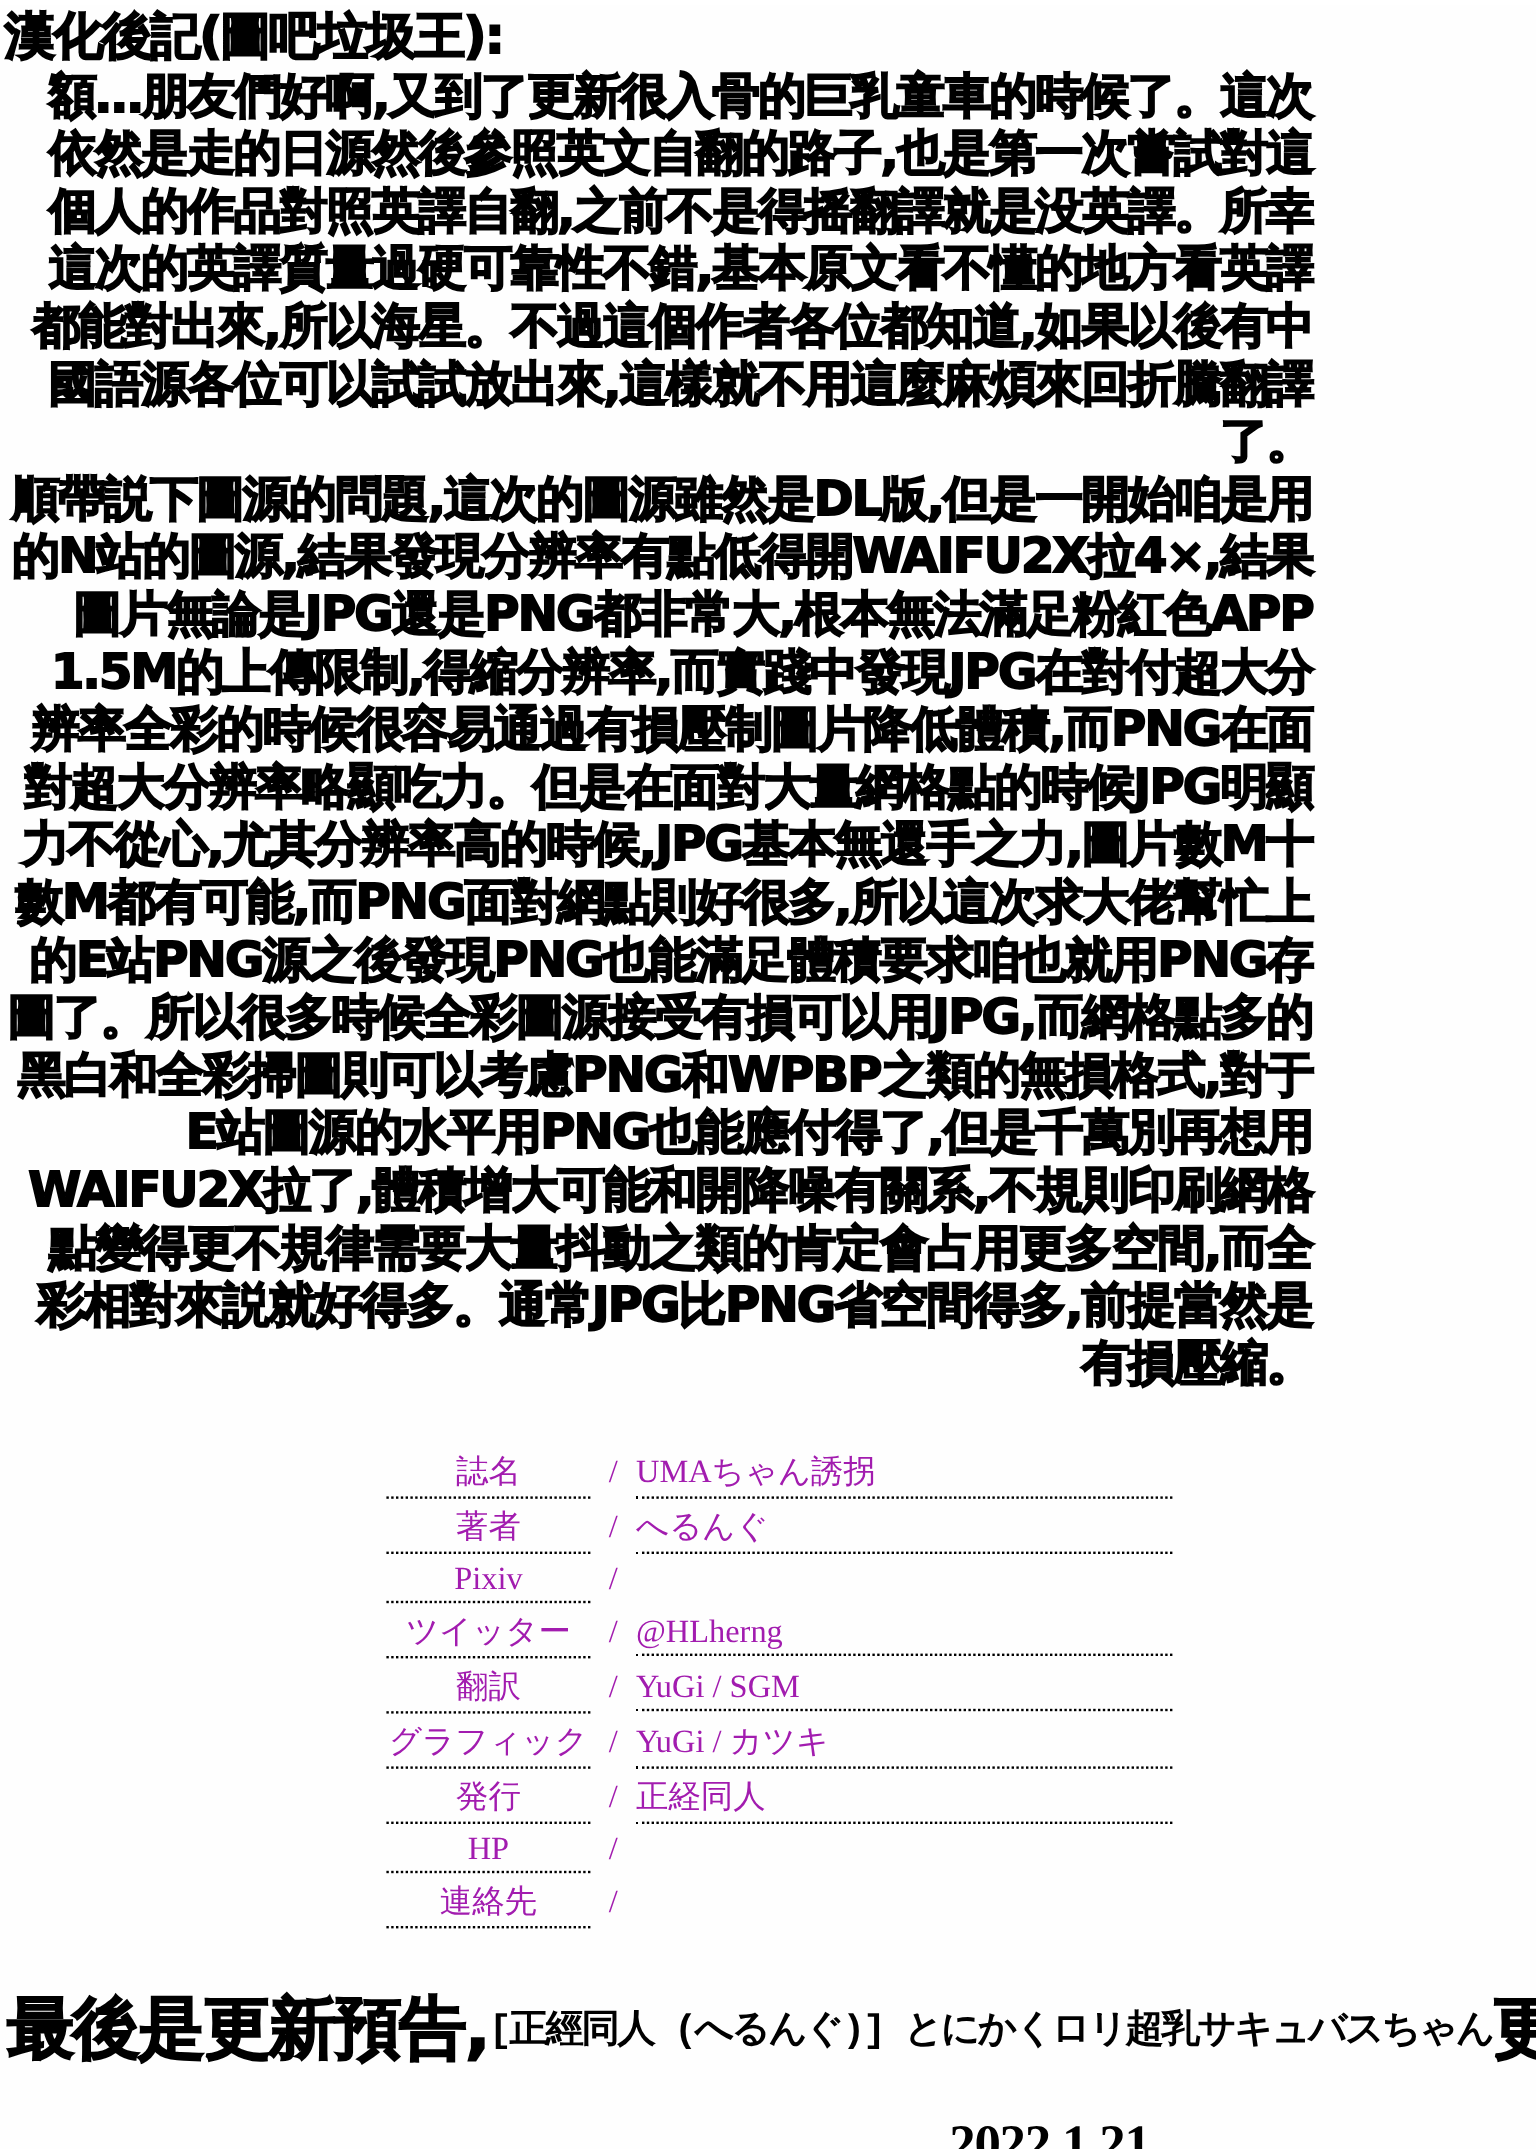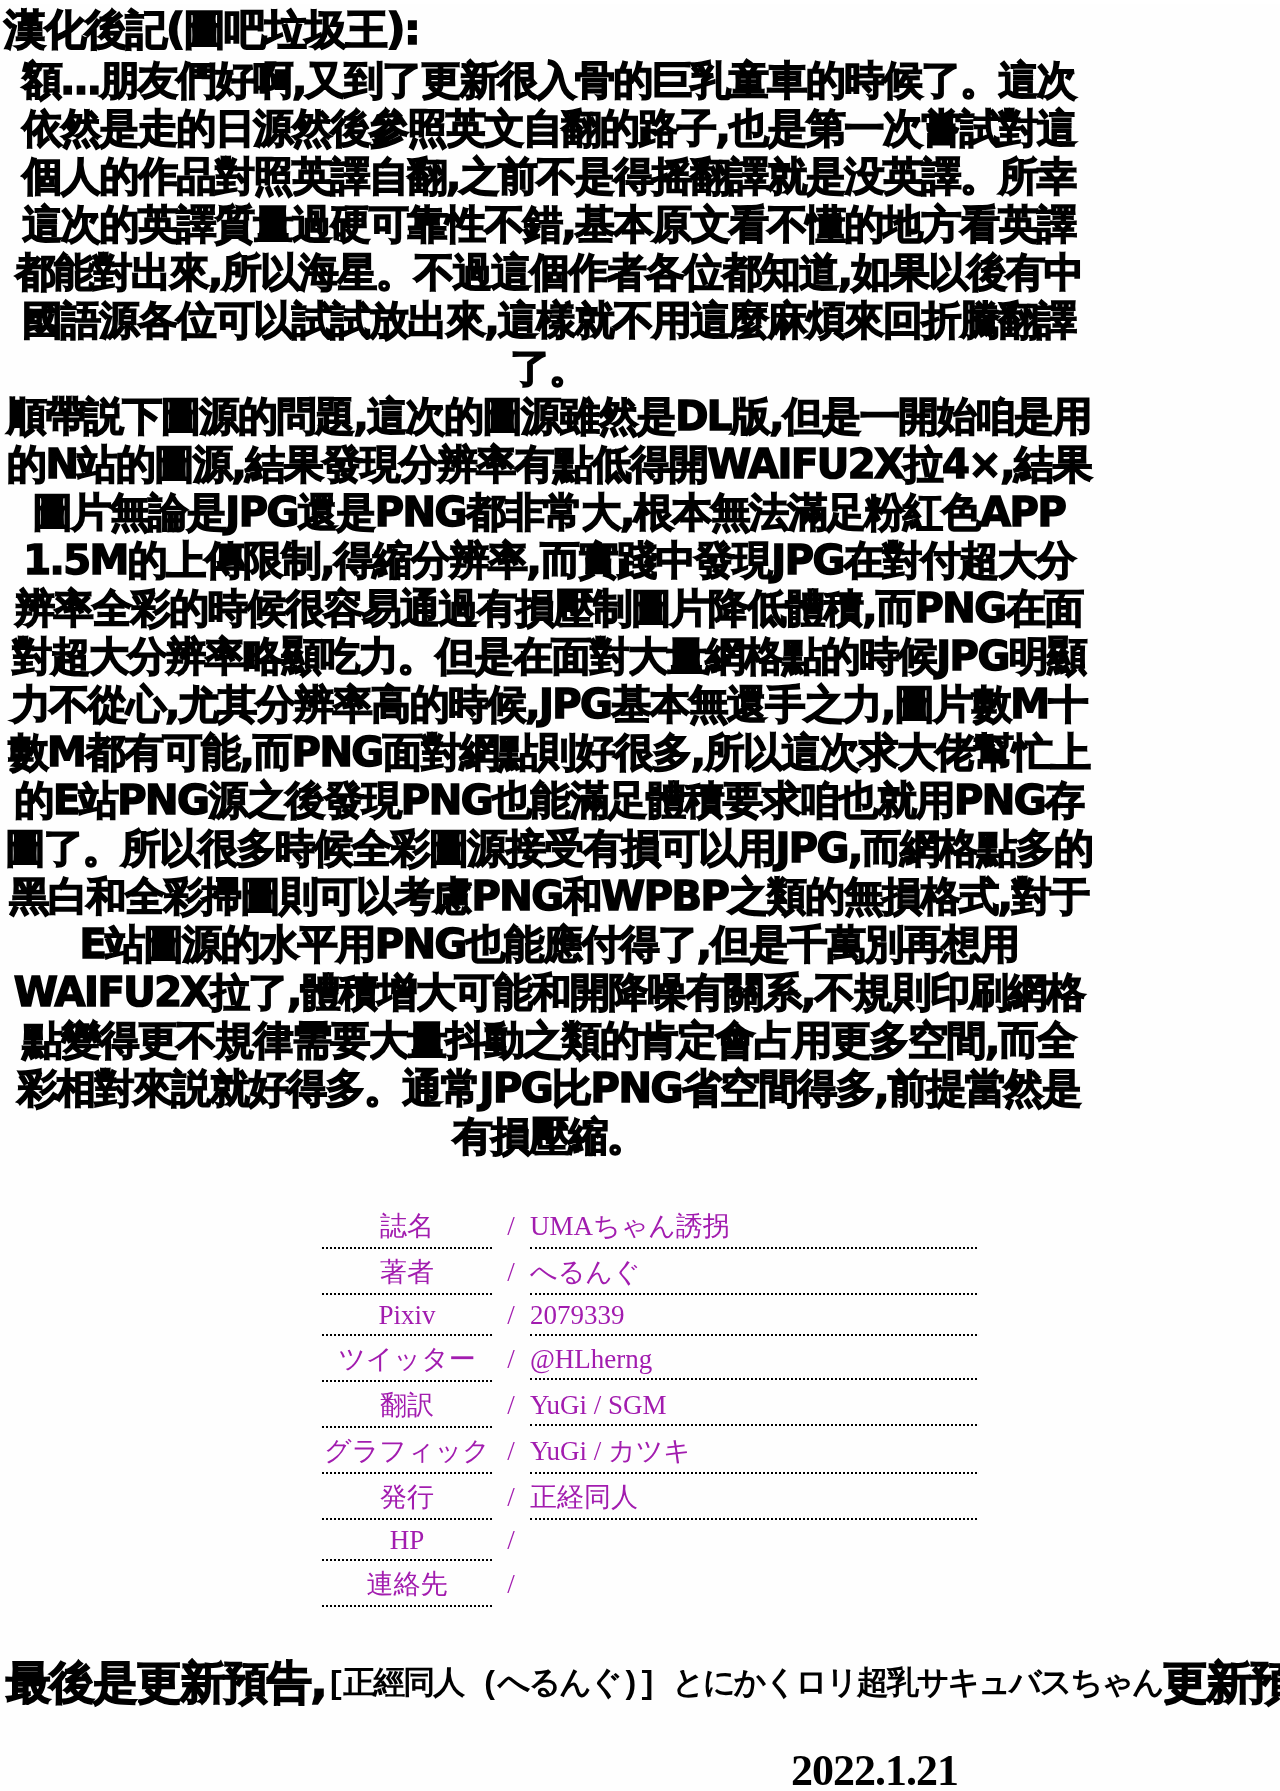--- a/index.html
+++ b/index.html
@@ -21,21 +21,21 @@
     letter-spacing:-1.5px;
   }
   .title{
     margin:4px 0 0 4px;
     font-size:42px;line-height:52px;
   }
   .body-text{
     margin:0 0 0 4px;
     width:1090px;
     font-size:40px;line-height:48px;
-    text-align:center;
+    text-align:right;
   }
   
   .credits{
     margin:48px 0 0 322px;
     width:655px;
     font-family:"Liberation Serif",serif;
     font-size:27px;
     color:#a21caf;
   }
   .credit-row{
@@ -57,21 +57,21 @@
   .credit-value{
     flex:1;
     white-space:nowrap;
   }
   
   .footer-line{
     margin:46px 0 0 6px;
     white-space:nowrap;
   }
   .footer-big{
-    font-size:45px;
+    font-size:56px;
     vertical-align:middle;
   }
   .footer-work{
     font-family:Liberation Mono, monospace;
     font-weight:700;
     font-size:32px;
     letter-spacing:-2px;
     vertical-align:middle;
   }
   .date-line{
@@ -104,21 +104,20 @@
 
       <div class="credit-row">
         <span class="cell credit-label">著者</span>
         <span class="credit-slash">/</span>
         <span class="cell credit-value">へるんぐ</span>
       </div>
 
       <div class="credit-row">
         <span class="cell credit-label">Pixiv</span>
         <span class="credit-slash">/</span>
-        <span class="cell credit-value">2079339</span>
       </div>
 
       <div class="credit-row">
         <span class="cell credit-label">ツイッター</span>
         <span class="credit-slash">/</span>
         <span class="cell credit-value">@HLherng</span>
       </div>
 
       <div class="credit-row">
         <span class="cell credit-label">翻訳</span>

